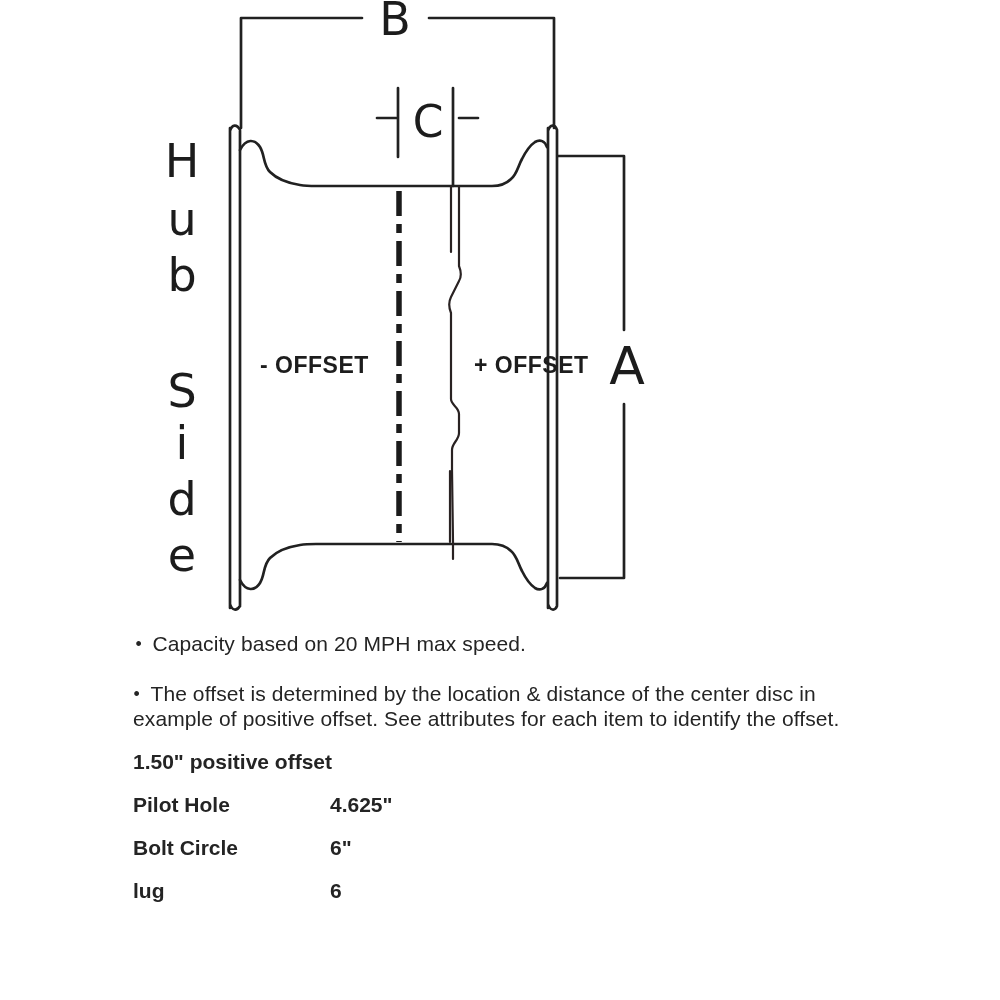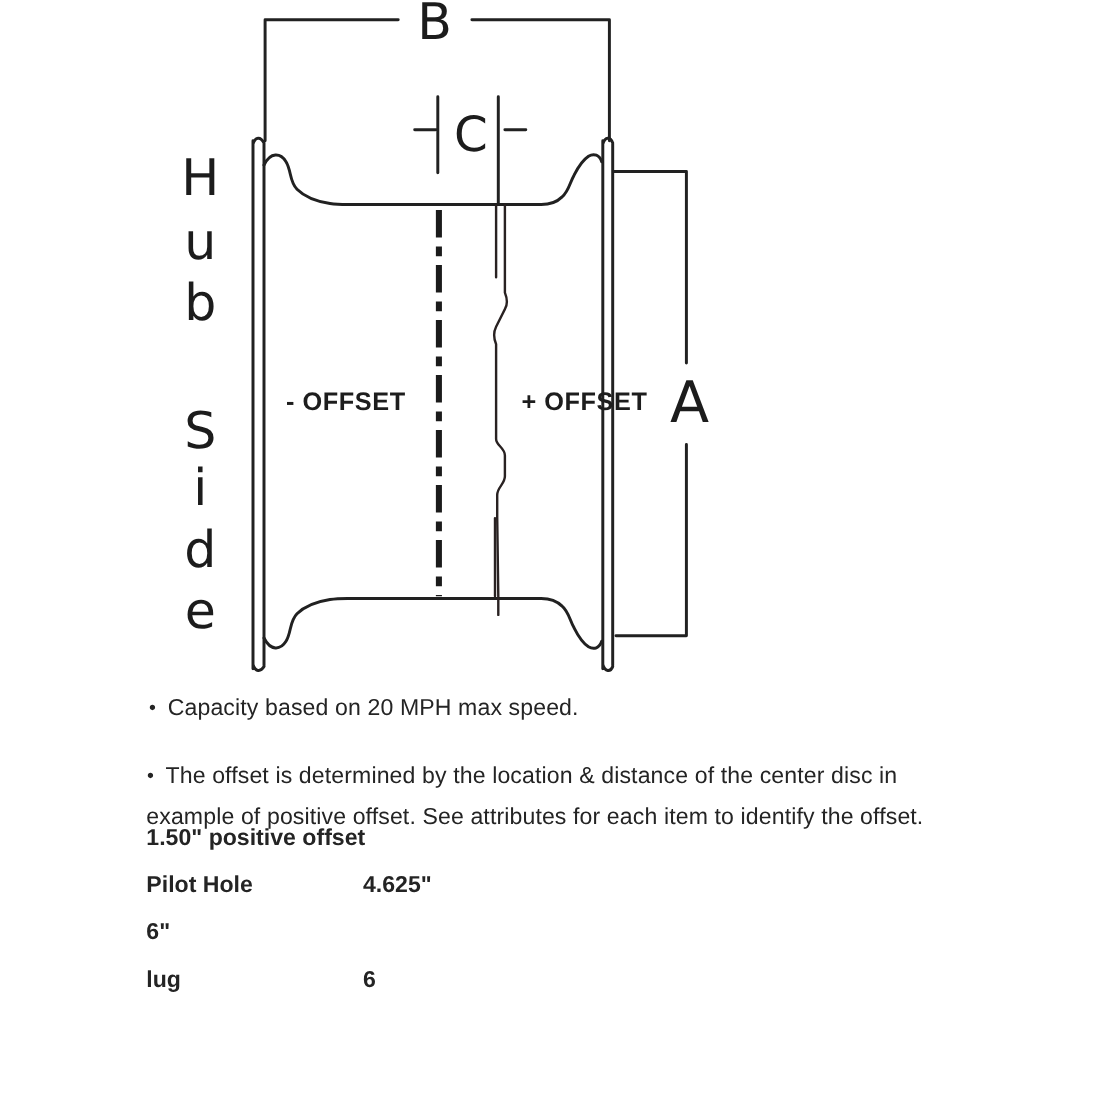--- a/index.html
+++ b/index.html
@@ -9,21 +9,21 @@
     color:#262626;overflow:hidden;
     filter:blur(0.4px) contrast(1.02);
   }
   svg{position:absolute;top:0;left:0;}
   .stroke{stroke:#232323;stroke-width:2.7;fill:none;stroke-linecap:round;}
   .thin{stroke:#2b2424;stroke-width:2.2;fill:none;stroke-linecap:round;}
   .dimtext{fill:#1e1e1e;font-family:"DejaVu Sans",sans-serif;font-weight:400;}
   .sidetext{fill:#1e1e1e;font-family:"DejaVu Sans",sans-serif;font-weight:400;font-size:46px;}
   .offsettext{fill:#1f1f1f;font-family:"Liberation Sans",sans-serif;font-weight:700;font-size:23px;letter-spacing:0.5px;}
   .note{position:absolute;font-size:21px;font-weight:400;letter-spacing:0.1px;white-space:nowrap;}
-  .note .line{height:25px;line-height:25px;margin-top:12px;}
+  .note .line{height:25px;line-height:25px;}
   .bullet{display:inline-block;margin-right:10px;transform:scale(0.85);}
   .specs{position:absolute;left:133px;top:751px;}
   .spec-row{display:flex;height:21px;line-height:21px;margin-bottom:22px;font-size:21px;font-weight:700;white-space:nowrap;}
   .spec-label{width:197px;flex:0 0 197px;}
 </style>
 </head>
 <body>
 
 <div id="screenshot">
 
@@ -88,20 +88,21 @@
 
   <div class="specs">
     <div class="spec-row">
       <div class="spec-value">1.50" positive offset</div>
     </div>
     <div class="spec-row">
       <div class="spec-label">Pilot Hole</div>
       <div class="spec-value">4.625"</div>
     </div>
     <div class="spec-row">
+      <div class="spec-label">Bolt Circle</div>
       <div class="spec-value">6"</div>
     </div>
     <div class="spec-row">
       <div class="spec-label">lug</div>
       <div class="spec-value">6</div>
     </div>
   </div>
 
 </div>
 

